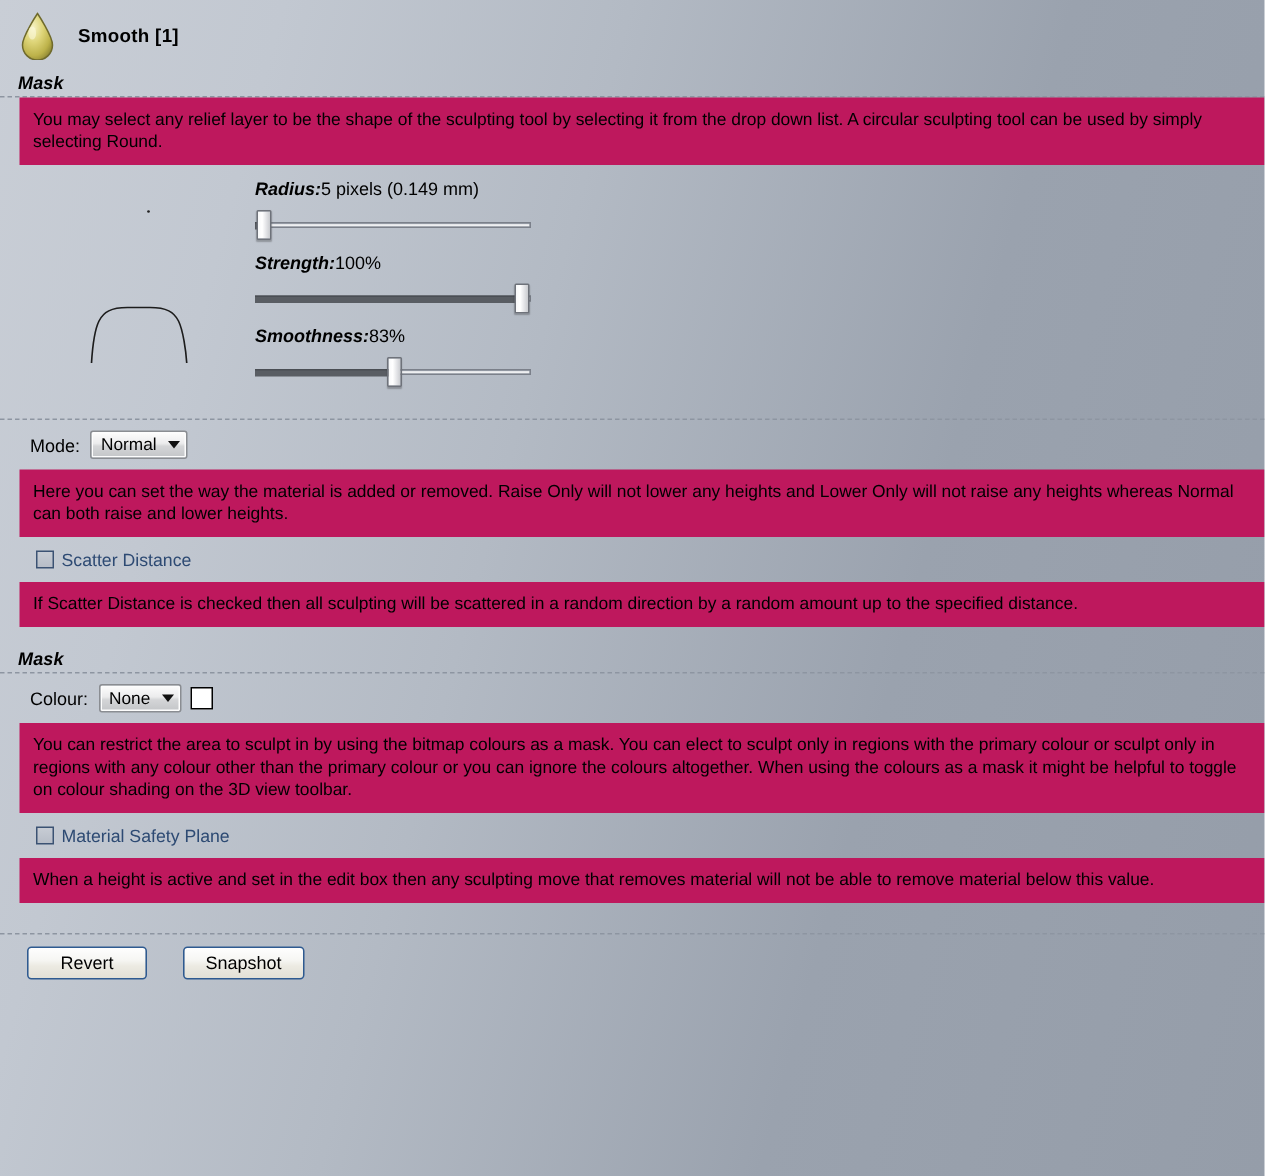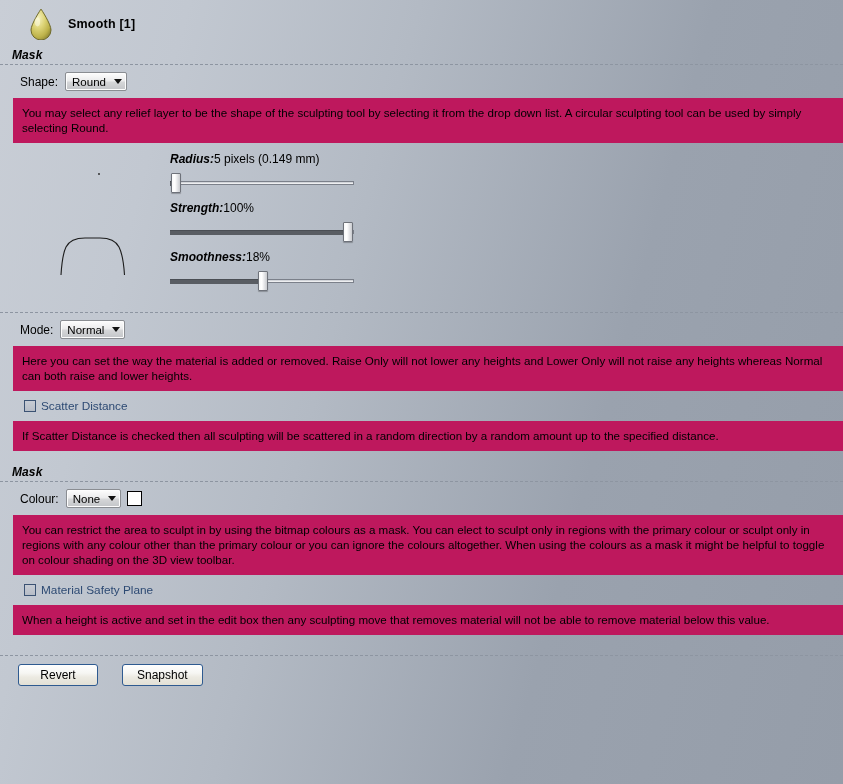--- a/index.html
+++ b/index.html
@@ -16,22 +16,22 @@
     background: linear-gradient(105deg, #c9ced6 0%, #c2c8d1 18%, #b3bac4 40%, #9aa2ae 68%, #959da9 100%);
     position: relative;
     -webkit-font-smoothing: none;
   }
 
   
   .titlebar {
     display: flex;
     align-items: center;
     height: 48px;
-    box-sizing: border-box;
-    margin-left: 28px;
+    padding-left: 12px;
+    box-sizing: border-box;
   }
   .droplet {
     width: 26px;
     height: 32px;
     margin-right: 14px;
     flex: 0 0 auto;
   }
   .title-text {
     font-size: 12.5px;
     font-weight: bold;
@@ -247,27 +247,20 @@
       <ellipse cx="9.5" cy="14" rx="2.6" ry="4.4" fill="#fdfbe2" opacity="0.55"></ellipse>
     </svg>
   </span>
   <span class="title-text">Smooth [1]</span>
 </div>
 
 <div class="section">
   <div class="section-head">Mask</div>
   <div class="section-rule"></div>
 
-  <div class="ctl-row">
-    <span class="ctl-label">Shape:</span>
-    <span class="combo">
-      <span class="combo-text">Round</span>
-      <span class="caret"></span>
-    </span>
-  </div>
 
   <div class="info">You may select any relief layer to be the shape of the sculpting tool by selecting it from the drop down list. A circular sculpting tool can be used by simply selecting Round.</div>
 
   <div class="slider-area">
     <div class="shape-preview">
       <svg width="170" height="150" viewBox="0 0 170 150">
         <circle cx="99" cy="25" r="0.9" fill="#222"></circle>
         <path d="M61 126 C61.5 118 63 104 66 98 C69 92 74 89 85 89 L100 89 C111 89 116 92 119 98 C122 104 124 118 124.5 126" fill="none" stroke="#1c1c1c" stroke-width="1.1"></path>
       </svg>
     </div>
@@ -295,21 +288,21 @@
           <div class="slider-track">
             <div class="track-filled" style="width:182px"></div>
             <div class="track-rest" style="left:182px;right:0"></div>
           </div>
           <div class="slider-handle" style="left:173px"></div>
         </div>
       </div>
 
       <div class="slider-block">
         <div class="slider-label">
-          <b>Smoothness:</b><span>18%</span>
+          <b>Smoothness:</b><span>83%</span>
         </div>
         <div class="slider-track-wrap">
           <div class="slider-track">
             <div class="track-filled" style="width:93px"></div>
             <div class="track-rest" style="left:93px;right:0"></div>
           </div>
           <div class="slider-handle" style="left:88px"></div>
         </div>
       </div>
 

